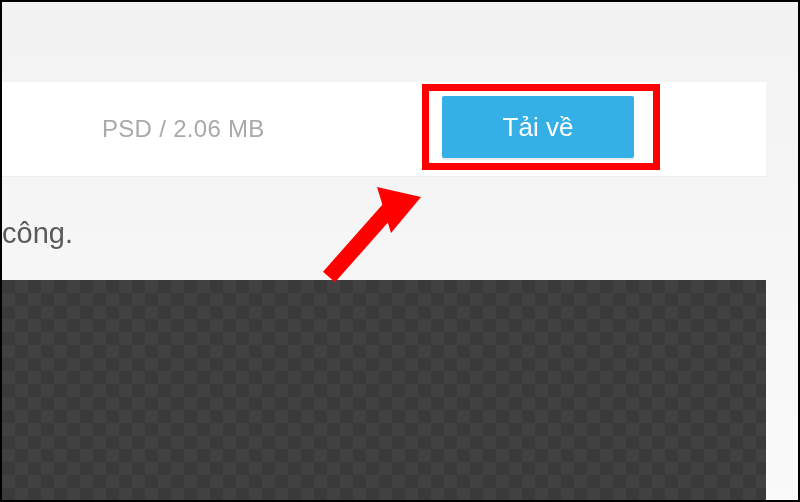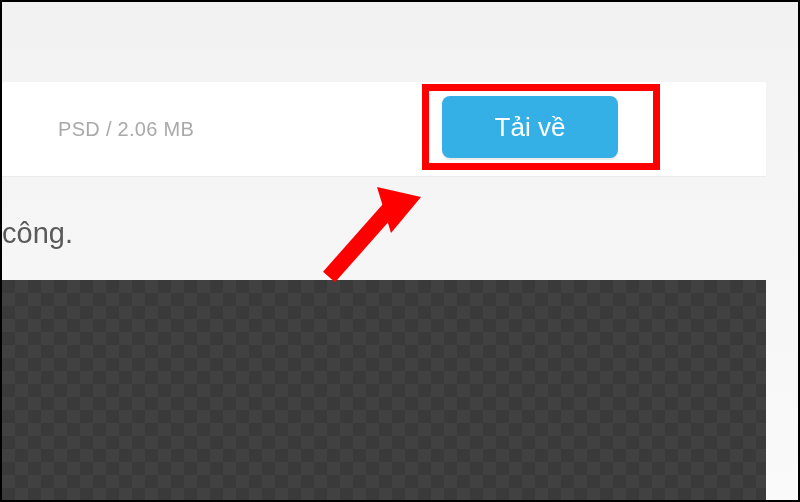--- a/index.html
+++ b/index.html
@@ -37,34 +37,34 @@
       left: 0;
       width: 764px;
       height: 94px;
       background: #ffffff;
       display: flex;
       align-items: center;
       box-shadow: 0 1px 0 rgba(0,0,0,0.03);
     }
     .file-info {
       color: #a9a9a9;
-      font-size: 20px;
+      font-size: 24px;
       font-weight: 400;
-      margin-left: 56px;
+      margin-left: 100px;
       letter-spacing: 0.3px;
     }
     .download-btn {
       position: absolute;
       top: 94px;
       left: 440px;
-      width: 176px;
+      width: 192px;
       height: 62px;
       background: #35b0e6;
       border: none;
-      border-radius: 8px;
+      border-radius: 2px;
       color: #ffffff;
       font-size: 26px;
       font-weight: 400;
       cursor: pointer;
       box-shadow: 0 2px 0 rgba(0,0,0,0.08);
     }
     .highlight-box {
       position: absolute;
       top: 82px;
       left: 420px;

